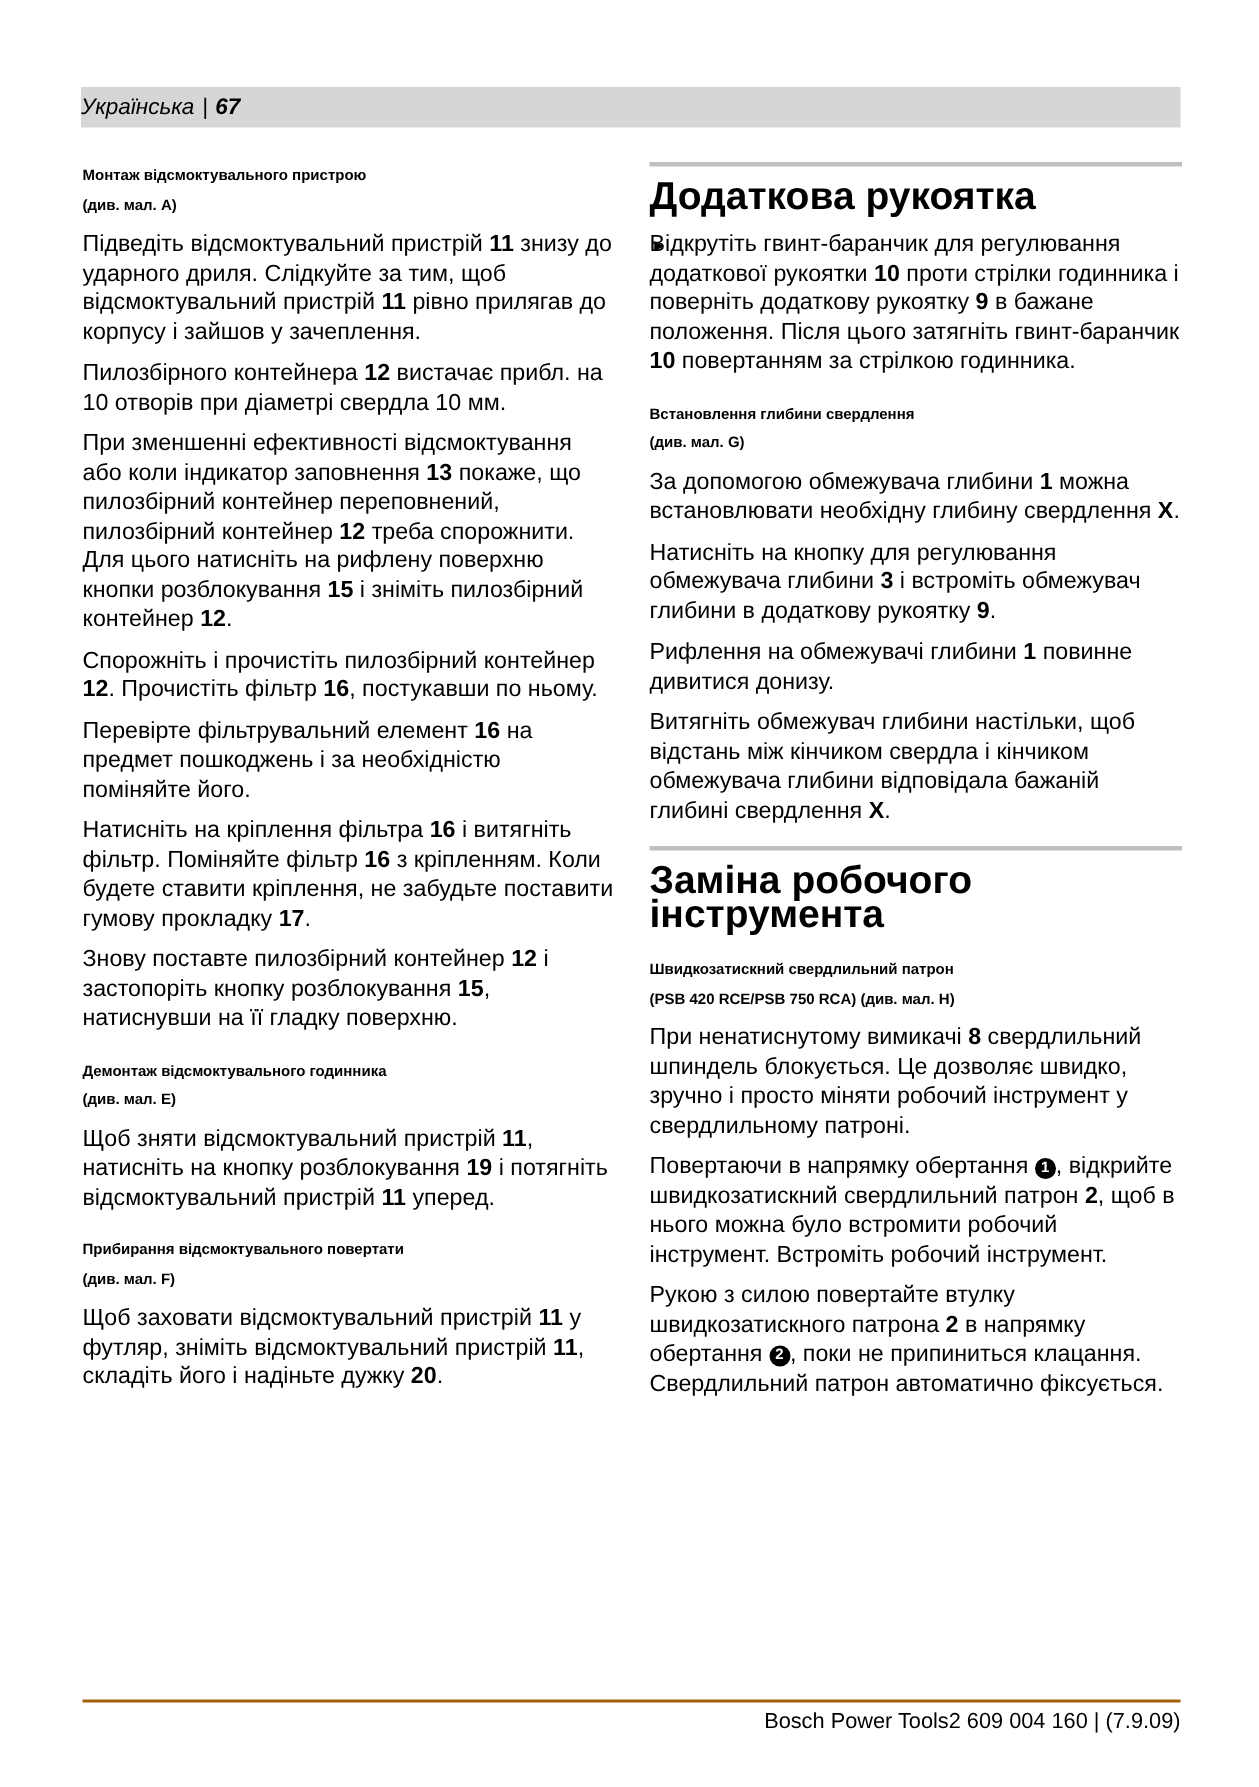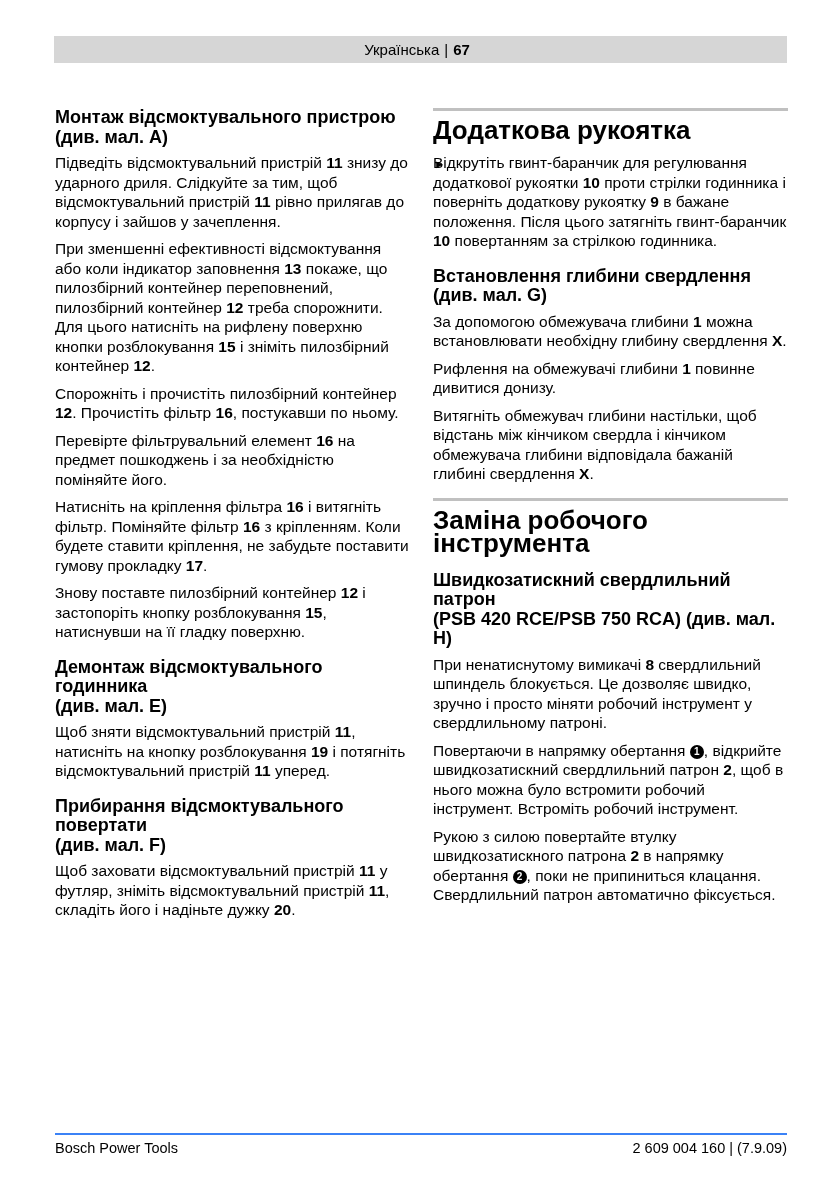--- a/index.html
+++ b/index.html
@@ -5,92 +5,95 @@
   html, body { margin: 0; padding: 0; background: #ffffff; }
   body {
     width: 839px; height: 1191px;
     font-family: "Liberation Sans", "DejaVu Sans", sans-serif;
     color: #000000;
   }
   .page { position: relative; width: 839px; height: 1191px; overflow: hidden; background: #ffffff; }
 
   
   .header-bar {
-    position: absolute; left: 54px; top: 36px; width: 733px; height: 27px;
+    position: absolute; left: 54px; top: 58px; width: 733px; height: 27px;
     background: #d6d6d6;
-    display: flex; align-items: center; justify-content: center;
+    display: flex; align-items: center; justify-content: flex-start;
     padding-right: 7px; box-sizing: border-box;
     font-size: 15px;
+    font-style: italic;
   }
   .header-sep { margin: 0 5px; }
   .header-page { font-weight: bold; }
 
   
   .content { position: absolute; left: 55px; top: 108px; width: 733px; display: flex; gap: 23px; }
   .col { flex: 0 0 355px; width: 355px; font-size: 15.5px; line-height: 19.5px; }
   .col > :first-child { margin-top: 0 !important; }
 
   p.p { margin: 0 0 8px 0; }
-  h3.h3 { font-size: 18px; line-height: 19.5px; margin: 16px 0 6px 0; white-space: pre-line; font-weight: bold; }
+  h3.h3 { font-size: 10px; line-height: 19.5px; margin: 16px 0 6px 0; white-space: pre-line; font-weight: bold; }
   h2.h2 { font-size: 26px; line-height: 23px; margin: 8px 0 11px 0; font-weight: bold; }
   .divider { height: 3px; background: #c0c0c0; margin: 14px 0 8px 0; }
 
   .bullet { position: relative; padding-left: 21px; margin: 0 0 8px 0; font-weight: bold; }
   .bullet-marker { position: absolute; left: 1px; top: 2px; font-size: 11px; }
 
   .circled {
     display: inline-block; width: 14px; height: 14px; border-radius: 50%;
     background: #000; color: #fff; font-size: 10px; line-height: 14px;
     text-align: center; font-weight: bold; vertical-align: 1px;
   }
 
   
   .footer {
     position: absolute; left: 55px; top: 1133px; width: 732px;
-    border-top: 2px solid #3b82f6;
+    border-top: 2px solid #a16207;
     padding-top: 5px;
-    display: flex; justify-content: space-between;
+    display: flex; justify-content: flex-end;
     font-size: 14.5px;
   }
 </style>
 </head>
 <body>
 
 <div class="page">
   <div class="header-bar">
     <span>Українська</span>
     <span class="header-sep">|</span>
     <span class="header-page">67</span>
   </div>
 
   <div class="content">
     <div class="col">
         <h3 class="h3">Монтаж відсмоктувального пристрою
 (див. мал. A)</h3>
         <p class="p">Підведіть відсмоктувальний пристрій <b>11</b> знизу до ударного дриля. Слідкуйте за тим, щоб відсмоктувальний пристрій <b>11</b> рівно прилягав до корпусу і зайшов у зачеплення.</p>
+        <p class="p">Пилозбірного контейнера <b>12</b> вистачає прибл. на 10 отворів при діаметрі свердла 10 мм.</p>
         <p class="p">При зменшенні ефективності відсмоктування або коли індикатор заповнення <b>13</b> покаже, що пилозбірний контейнер переповнений, пилозбірний контейнер <b>12</b> треба спорожнити. Для цього натисніть на рифлену поверхню кнопки розблокування <b>15</b> і зніміть пилозбірний контейнер <b>12</b>.</p>
         <p class="p">Спорожніть і прочистіть пилозбірний контейнер <b>12</b>. Прочистіть фільтр <b>16</b>, постукавши по ньому.</p>
         <p class="p">Перевірте фільтрувальний елемент <b>16</b> на предмет пошкоджень і за необхідністю поміняйте його.</p>
         <p class="p">Натисніть на кріплення фільтра <b>16</b> і витягніть фільтр. Поміняйте фільтр <b>16</b> з кріпленням. Коли будете ставити кріплення, не забудьте поставити гумову прокладку <b>17</b>.</p>
         <p class="p">Знову поставте пилозбірний контейнер <b>12</b> і застопоріть кнопку розблокування <b>15</b>, натиснувши на її гладку поверхню.</p>
         <h3 class="h3">Демонтаж відсмоктувального годинника
 (див. мал. E)</h3>
         <p class="p">Щоб зняти відсмоктувальний пристрій <b>11</b>, натисніть на кнопку розблокування <b>19</b> і потягніть відсмоктувальний пристрій <b>11</b> уперед.</p>
         <h3 class="h3">Прибирання відсмоктувального повертати
 (див. мал. F)</h3>
         <p class="p">Щоб заховати відсмоктувальний пристрій <b>11</b> у футляр, зніміть відсмоктувальний пристрій <b>11</b>, складіть його і надіньте дужку <b>20</b>.</p>
       </div>
     <div class="col">
         <div class="divider"></div>
         <h2 class="h2">Додаткова рукоятка</h2>
         <div class="bullet"><span class="bullet-marker">►</span></div>
         <p class="p">Відкрутіть гвинт-баранчик для регулювання додаткової рукоятки <b>10</b> проти стрілки годинника і поверніть додаткову рукоятку <b>9</b> в бажане положення. Після цього затягніть гвинт-баранчик <b>10</b> повертанням за стрілкою годинника.</p>
         <h3 class="h3">Встановлення глибини свердлення
 (див. мал. G)</h3>
         <p class="p">За допомогою обмежувача глибини <b>1</b> можна встановлювати необхідну глибину свердлення <b>X</b>.</p>
+        <p class="p">Натисніть на кнопку для регулювання обмежувача глибини <b>3</b> і встроміть обмежувач глибини в додаткову рукоятку <b>9</b>.</p>
         <p class="p">Рифлення на обмежувачі глибини <b>1</b> повинне дивитися донизу.</p>
         <p class="p">Витягніть обмежувач глибини настільки, щоб відстань між кінчиком свердла і кінчиком обмежувача глибини відповідала бажаній глибині свердлення <b>X</b>.</p>
         <div class="divider"></div>
         <h2 class="h2">Заміна робочого інструмента</h2>
         <h3 class="h3">Швидкозатискний свердлильний патрон
 (PSB 420 RCE/PSB 750 RCA) (див. мал. H)</h3>
         <p class="p">При ненатиснутому вимикачі <b>8</b> свердлильний шпиндель блокується. Це дозволяє швидко, зручно і просто міняти робочий інструмент у свердлильному патроні.</p>
         <p class="p">Повертаючи в напрямку обертання <span class="circled">1</span>, відкрийте швидкозатискний свердлильний патрон <b>2</b>, щоб в нього можна було встромити робочий інструмент. Встроміть робочий інструмент.</p>
         <p class="p">Рукою з силою повертайте втулку швидкозатискного патрона <b>2</b> в напрямку обертання <span class="circled">2</span>, поки не припиниться клацання. Свердлильний патрон автоматично фіксується.</p>
       </div>

